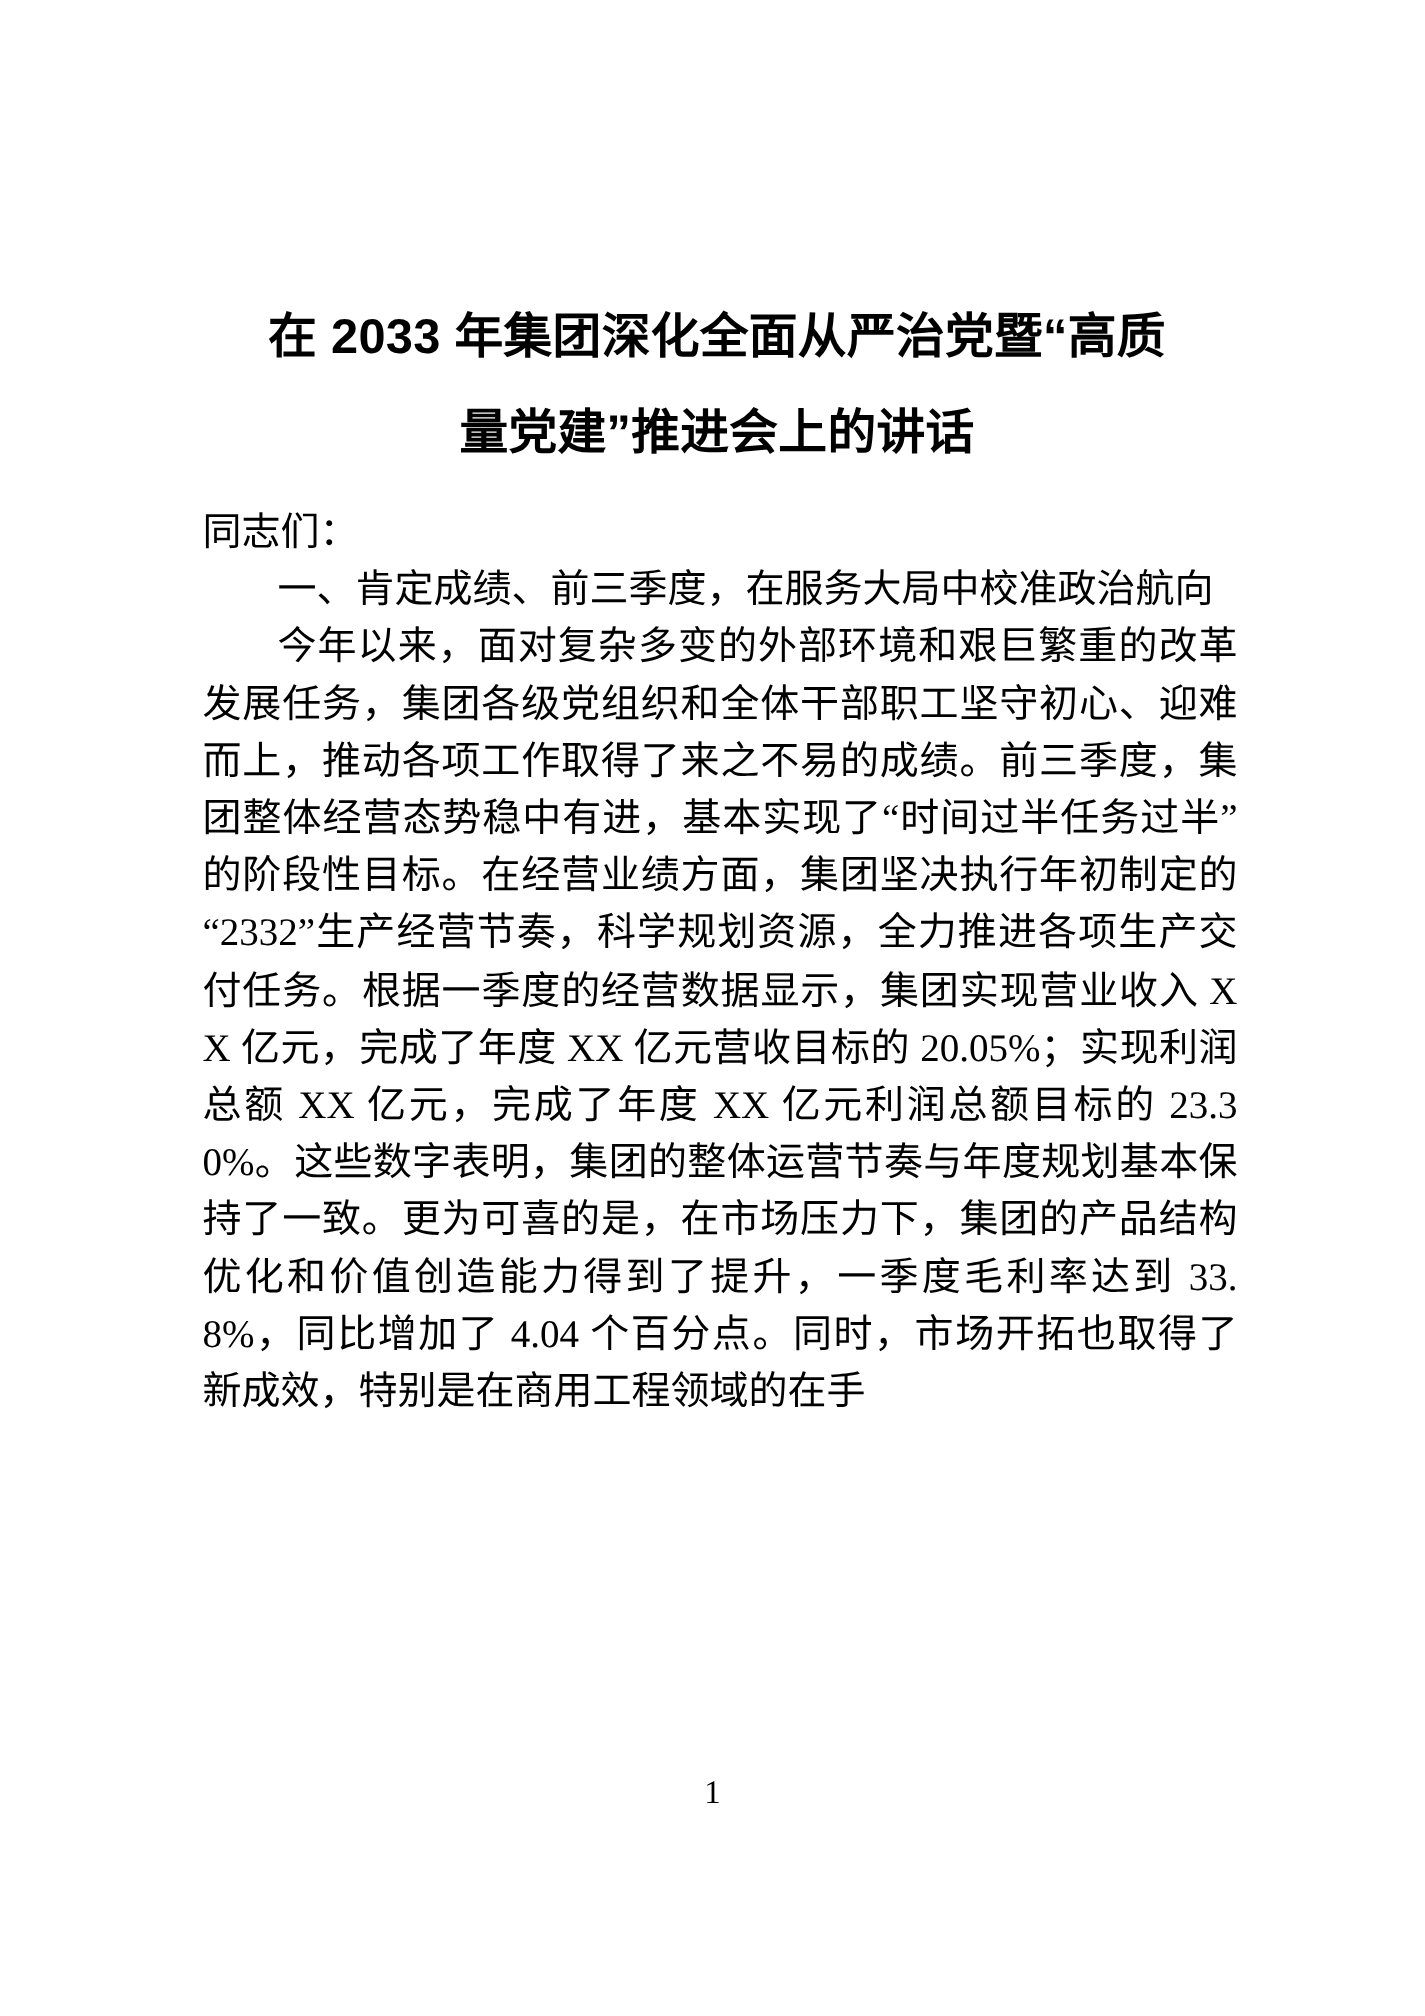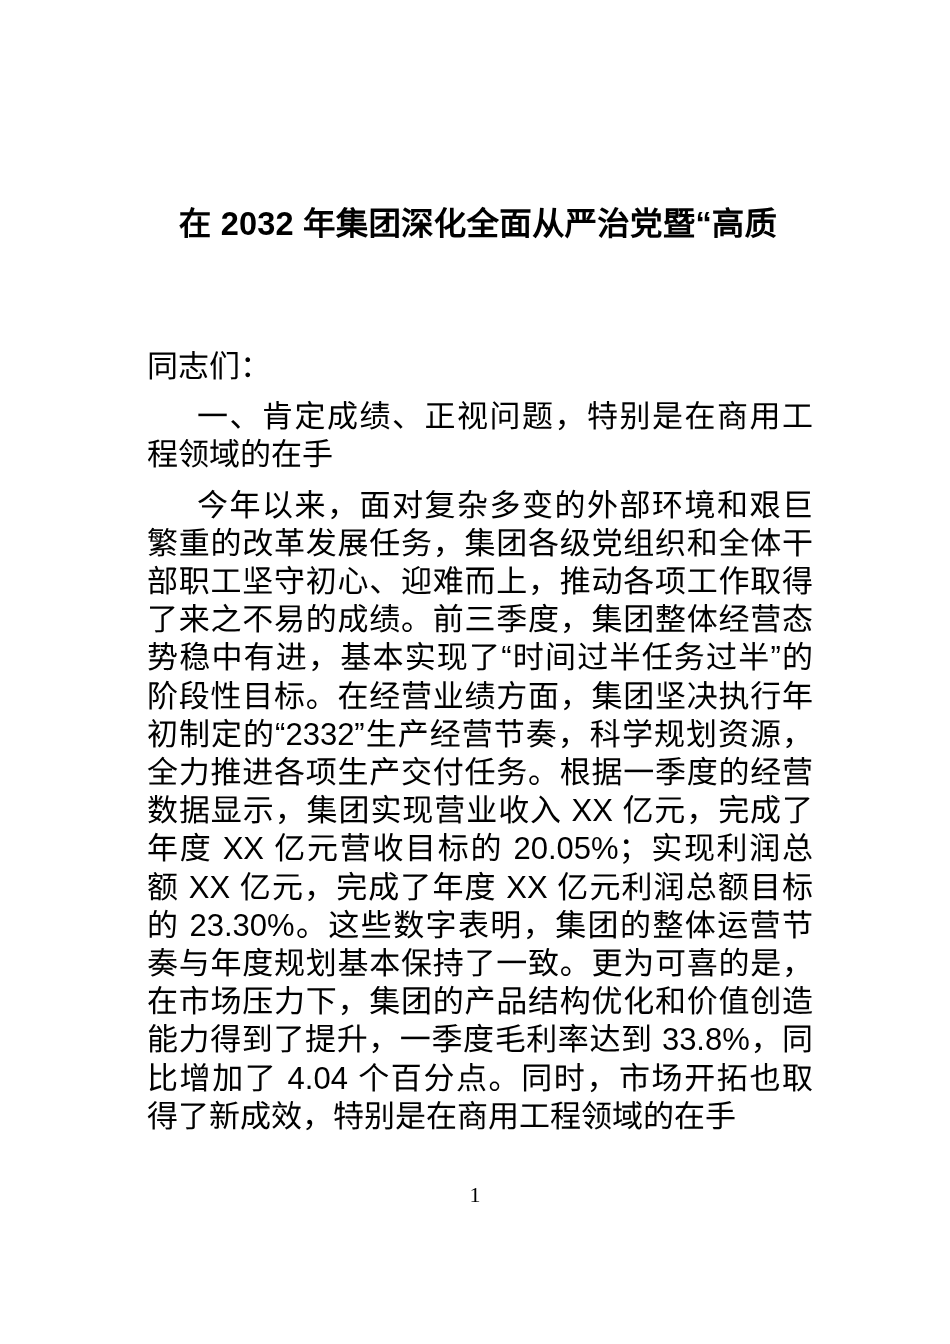--- a/index.html
+++ b/index.html
@@ -43,27 +43,28 @@
 
   
   .body-area {
     position: absolute;
     left: 135px;
     top: 336px;
     width: 690px;
   }
 
   .para {
-    font-size: 31px;
+    font-size: 26px;
     line-height: 38.2px;
     text-align: justify;
     text-justify: inter-ideograph;
     word-break: break-all;
-    margin: 12px;
+    margin: 0;
     letter-spacing: 0px;
+    font-family: Liberation Serif, serif;
   }
 
   .para.indent {
     text-indent: 50px;
   }
 
   .para.salutation {
     text-indent: 0;
   }
 
@@ -85,29 +86,30 @@
     line-height: 26px;
     font-family: "Liberation Serif", "DejaVu Serif", serif;
   }
 </style>
 </head>
 <body>
 
 <div class="page">
 
   <h1 class="doc-title">
-    <span>在 2032 年集团深化全面从严治党暨“高质</span><br>
+    <span>在 2033 年集团深化全面从严治党暨“高质</span><br>
+    <span>量党建”推进会上的讲话</span>
   </h1>
 
   <div class="body-area">
 
     <p class="para salutation">同志们：</p>
 
 
-    <p class="para indent">一、肯定成绩、正视问题，特别是在商用工程领域的在手</p>
+    <p class="para indent">一、肯定成绩、前三季度，在服务大局中校准政治航向</p>
 
     <p class="para indent">今年以来，面对复杂多变的外部环境和艰巨繁重的改革发展任务，集团各级党组织和全体干部职工坚守初心、迎难而上，推动各项工作取得了来之不易的成绩。前三季度，集团整体经营态势稳中有进，基本实现了“时间过半任务过半”的阶段性目标。在经营业绩方面，集团坚决执行年初制定的“2332”生产经营节奏，科学规划资源，全力推进各项生产交付任务。根据一季度的经营数据显示，集团实现营业收入 XX 亿元，完成了年度 XX 亿元营收目标的 20.05%；实现利润总额 XX 亿元，完成了年度 XX 亿元利润总额目标的 23.30%。这些数字表明，集团的整体运营节奏与年度规划基本保持了一致。更为可喜的是，在市场压力下，集团的产品结构优化和价值创造能力得到了提升，一季度毛利率达到 33.8%，同比增加了 4.04 个百分点。同时，市场开拓也取得了新成效，特别是在商用工程领域的在手</p>
 
   </div>
 
   <div class="page-number">1</div>
 
 </div>
 
 </body></html>

